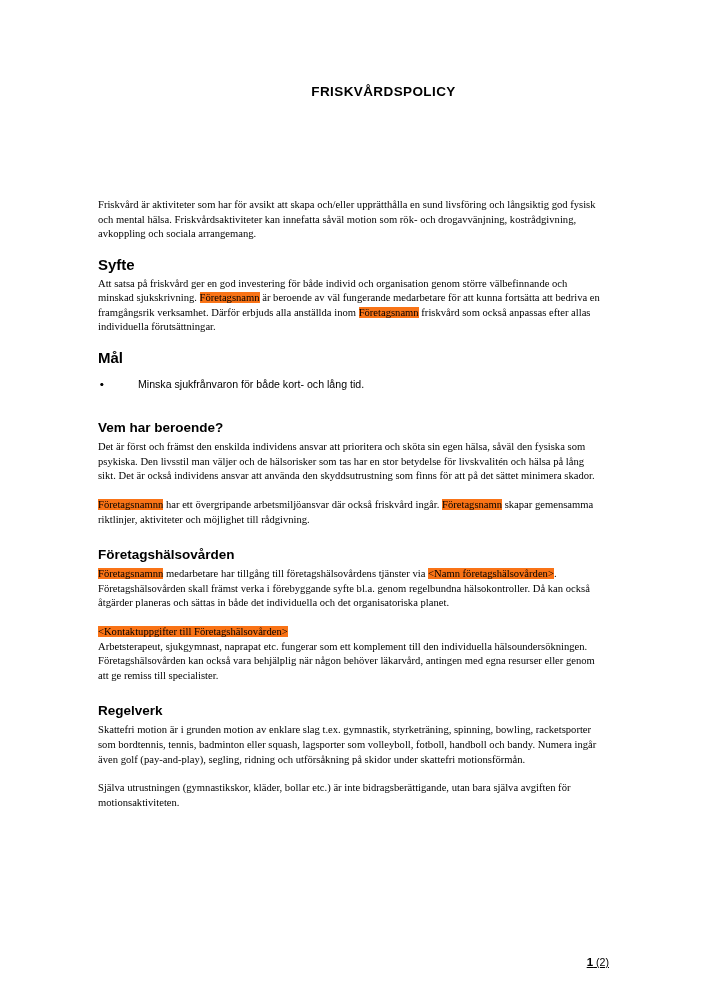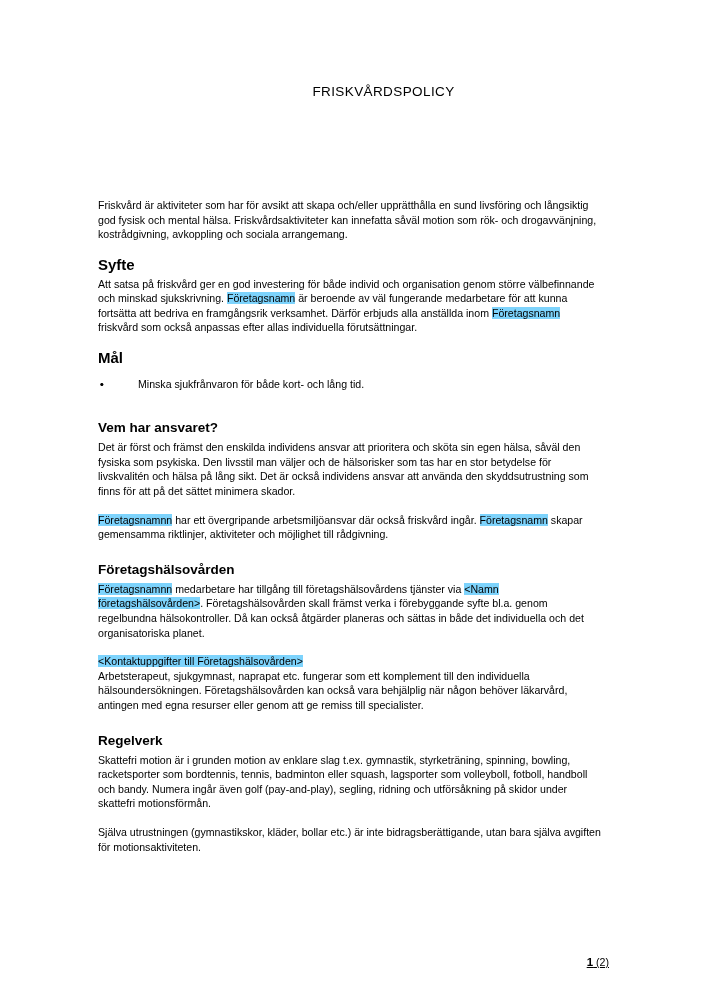--- a/index.html
+++ b/index.html
@@ -22,21 +22,21 @@
     background: #ffffff;
     box-sizing: border-box;
   }
   .doc-title {
     position: absolute;
     top: 84px;
     left: 0;
     right: 0;
     text-align: center;
     font-size: 13.5px;
-    font-weight: normal;
+    font-weight: bold;
     letter-spacing: 0.4px;
     padding-left: 60px;
   }
   .content {
     position: absolute;
     top: 198px;
     left: 98px;
     width: 505px;
   }
   h2.sec {
@@ -49,25 +49,26 @@
     font-size: 15px;
     font-weight: bold;
     margin: 0 0 2px 0;
     line-height: 1.25;
   }
   p {
     font-size: 10.6px;
     line-height: 1.38;
     margin: 0;
     text-align: left;
+    font-family: Liberation Serif, serif;
   }
   .gap-md { height: 14px; }
   .gap-lg { height: 20px; }
   .hl {
-    background: #7dd3fc;
+    background: #f97316;
   }
   ul.bullets {
     list-style: none;
     margin: 6px 0 0 0;
     padding: 0;
   }
   ul.bullets li {
     font-size: 10.6px;
     line-height: 1.38;
     position: relative;
@@ -112,21 +113,21 @@
     <div class="gap-md"></div>
 
     <h3 class="sub">Mål</h3>
     <ul class="bullets">
       <li><span class="dot">•</span></li>
       <li><span class="dot">•</span><span>Minska sjukfrånvaron för både kort- och lång tid.</span></li>
     </ul>
 
     <div class="gap-lg"></div>
 
-    <h2 class="sec">Vem har ansvaret?</h2>
+    <h2 class="sec">Vem har beroende?</h2>
     <p>Det är först och främst den enskilda individens ansvar att prioritera och sköta sin egen hälsa, såväl den fysiska som psykiska. Den livsstil man väljer och de hälsorisker som tas har en stor betydelse för livskvalitén och hälsa på lång sikt. Det är också individens ansvar att använda den skyddsutrustning som finns för att på det sättet minimera skador.</p>
 
     <div class="gap-md"></div>
 
     <p><span class="hl">Företagsnamnn</span><span> har ett övergripande arbetsmiljöansvar där också friskvård ingår. </span><span class="hl">Företagsnamn</span><span> skapar gemensamma riktlinjer, aktiviteter och möjlighet till rådgivning.</span></p>
 
     <div class="gap-lg"></div>
 
     <h2 class="sec">Företagshälsovården</h2>
     <p><span class="hl">Företagsnamnn</span><span> medarbetare har tillgång till företagshälsovårdens tjänster via </span><span class="hl">&lt;Namn företagshälsovården&gt;</span><span>. Företagshälsovården skall främst verka i förebyggande syfte bl.a. genom regelbundna hälsokontroller. Då kan också åtgärder planeras och sättas in både det individuella och det organisatoriska planet.</span></p>

